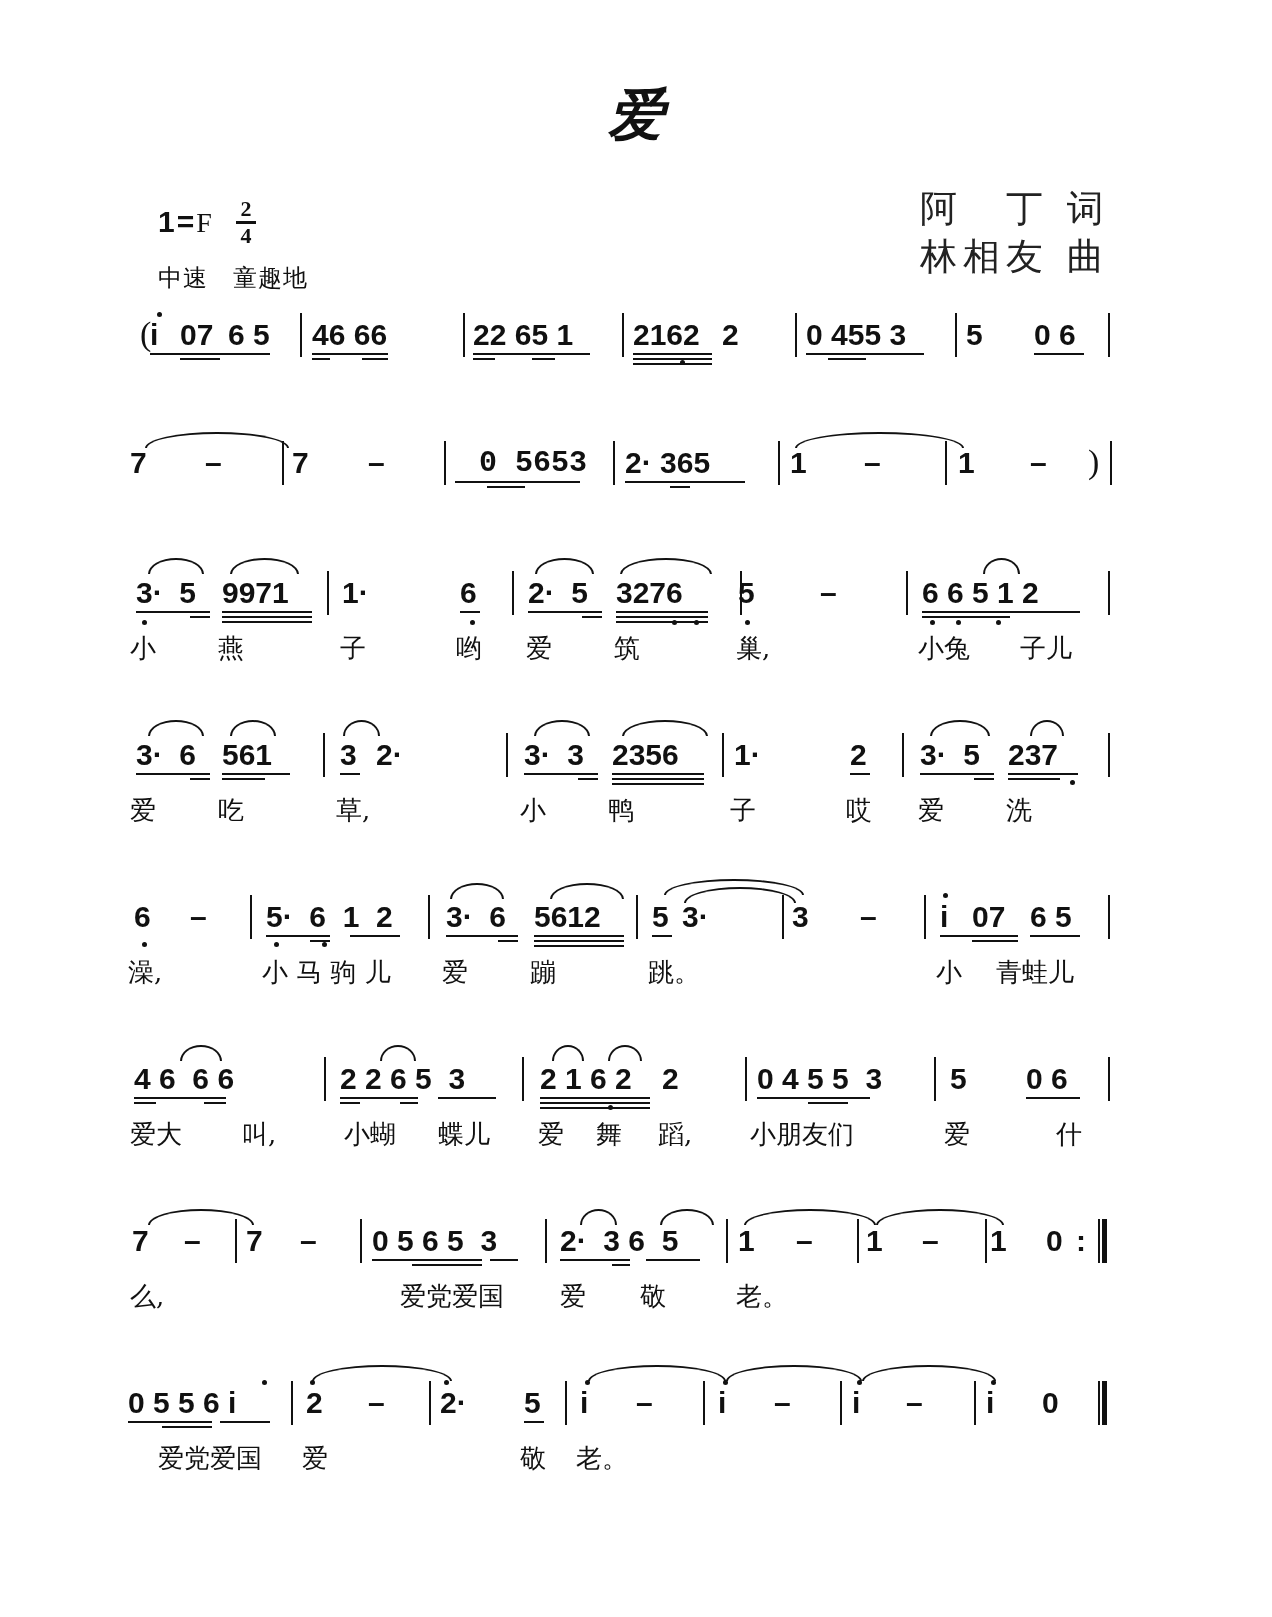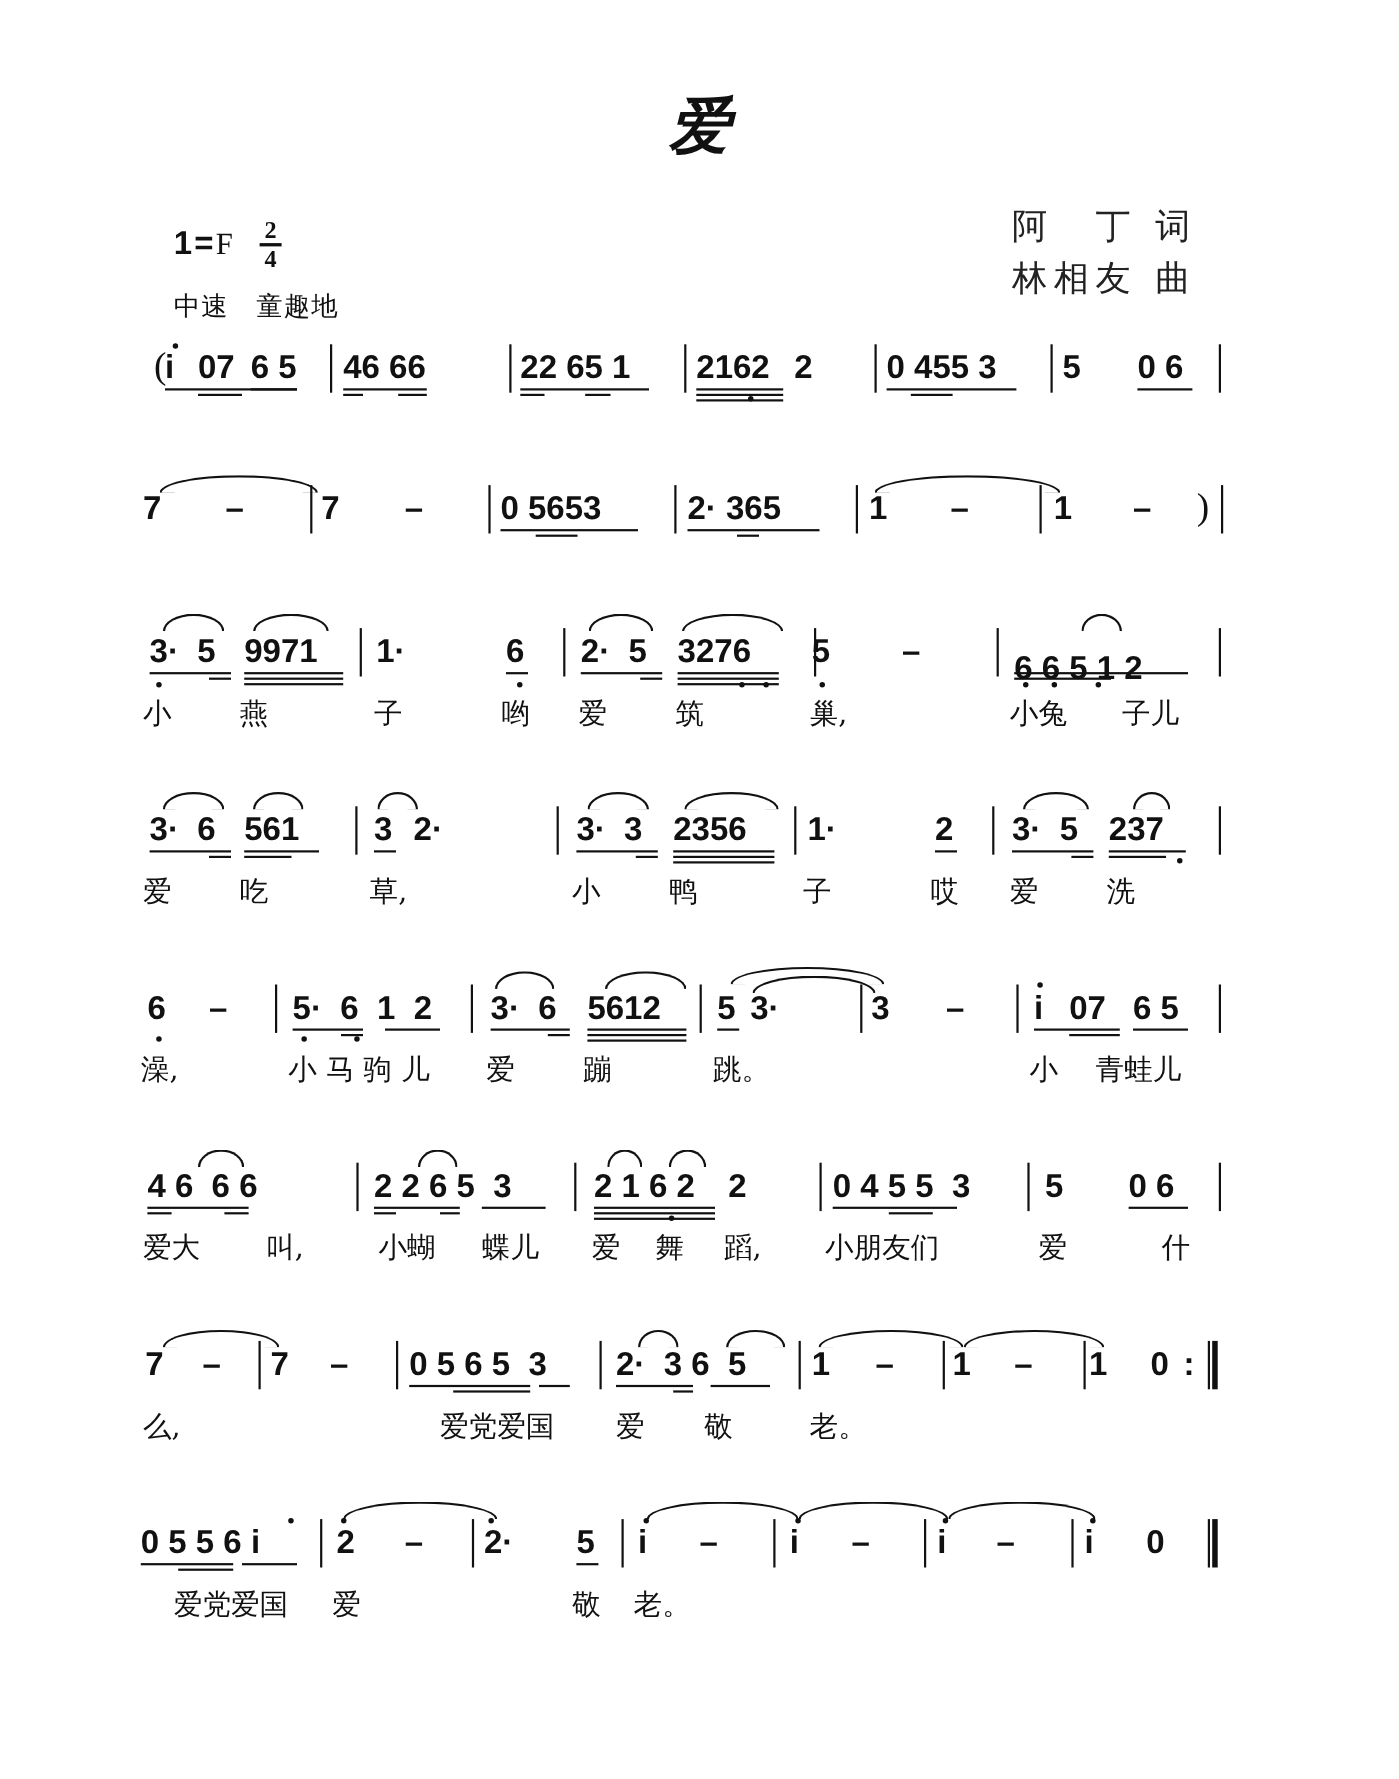--- a/index.html
+++ b/index.html
@@ -8,21 +8,21 @@
   .title{position:absolute;left:0;width:1272px;top:78px;text-align:center;
          font-family:"DejaVu Serif",serif;font-size:56px;font-style:italic;font-weight:bold;}
   .key{position:absolute;left:158px;top:205px;font-size:30px;}
   .key b{font-weight:bold;}
   .key .eq{margin:0 2px;}
   .key .f{font-family:"Liberation Serif",serif;font-size:28px;}
   .frac{position:absolute;left:236px;top:198px;width:20px;text-align:center;
         font-family:"Liberation Serif",serif;font-weight:bold;font-size:22px;line-height:22px;}
   .frac .line{display:block;height:3px;background:#111;margin:1px 0;}
   .tempo{position:absolute;left:158px;top:262px;font-size:24px;letter-spacing:1px;}
-  .credit{position:absolute;left:920px;font-size:32px;letter-spacing:6px;
+  .credit{position:absolute;left:920px;font-size:37px;letter-spacing:6px;
           font-family:"DejaVu Sans",sans-serif;font-weight:300;color:#222;}
   .row{position:absolute;left:0;width:1272px;height:80px;}
   .item{position:absolute;top:0;font-weight:bold;font-size:30px;line-height:40px;
         white-space:pre;}
   .bar{position:absolute;top:-2px;width:2px;height:44px;background:#111;}
   .u1,.u2,.u3{position:absolute;height:2px;background:#111;}
   .dot{position:absolute;width:5px;height:5px;border-radius:50%;background:#111;}
   .slur{position:absolute;border:2px solid #111;border-bottom:none;border-radius:50% 50% 0 0/100% 100% 0 0;height:14px;}
   .lyric{position:absolute;font-family:"DejaVu Serif",serif;font-size:26px;white-space:pre;color:#111;}
   .paren{position:absolute;font-family:"Liberation Serif",serif;font-size:34px;font-weight:normal;}
@@ -66,21 +66,21 @@
       <span class="bar" style="left: 622px;"></span>
       <span class="bar" style="left: 795px;"></span>
       <span class="bar" style="left: 955px;"></span>
       <span class="bar" style="left: 1108px;"></span>
     </div>
     <div class="row" style="top: 443px;">
       <span class="item" style="left: 130px;">7</span>
       <span class="item" style="left: 205px;">–</span>
       <span class="item" style="left: 292px;">7</span>
       <span class="item" style="left: 368px;">–</span>
-      <span class="item" style="left: 455px;">0 5653</span>
+      <span class="item" style="left: 479px; font-family: Liberation Mono, monospace;">0 5653</span>
       <span class="item" style="left: 625px;">2· 365</span>
       <span class="item" style="left: 790px;">1</span>
       <span class="item" style="left: 864px;">–</span>
       <span class="item" style="left: 958px;">1</span>
       <span class="item" style="left: 1030px;">–</span>
       <span class="paren" style="left: 1088px;">)</span>
       <span class="bar" style="left: 282px;"></span>
       <span class="bar" style="left: 444px;"></span>
       <span class="bar" style="left: 613px;"></span>
       <span class="bar" style="left: 778px;"></span>
@@ -89,21 +89,21 @@
     </div>
     <div class="row" style="top: 573px;">
       <span class="item" style="left: 136px;">3·  5</span>
       <span class="item" style="left: 222px;">9971</span>
       <span class="item" style="left: 342px;">1·</span>
       <span class="item" style="left: 460px;">6</span>
       <span class="item" style="left: 528px;">2·  5</span>
       <span class="item" style="left: 616px;">3276</span>
       <span class="item" style="left: 738px;">5</span>
       <span class="item" style="left: 820px;">–</span>
-      <span class="item" style="left: 922px; margin-top: 15px;">6 6 5 1 2</span>
+      <span class="item" style="left: 922px;">6 6 5 1 2</span>
       <span class="bar" style="left: 327px;"></span>
       <span class="bar" style="left: 512px;"></span>
       <span class="bar" style="left: 740px;"></span>
       <span class="bar" style="left: 906px;"></span>
       <span class="bar" style="left: 1108px;"></span>
       <span class="lyric" style="left: 130px; top: 58px;">小</span>
       <span class="lyric" style="left: 218px; top: 58px;">燕</span>
       <span class="lyric" style="left: 340px; top: 58px;">子</span>
       <span class="lyric" style="left: 456px; top: 58px;">哟</span>
       <span class="lyric" style="left: 526px; top: 58px;">爱</span>

